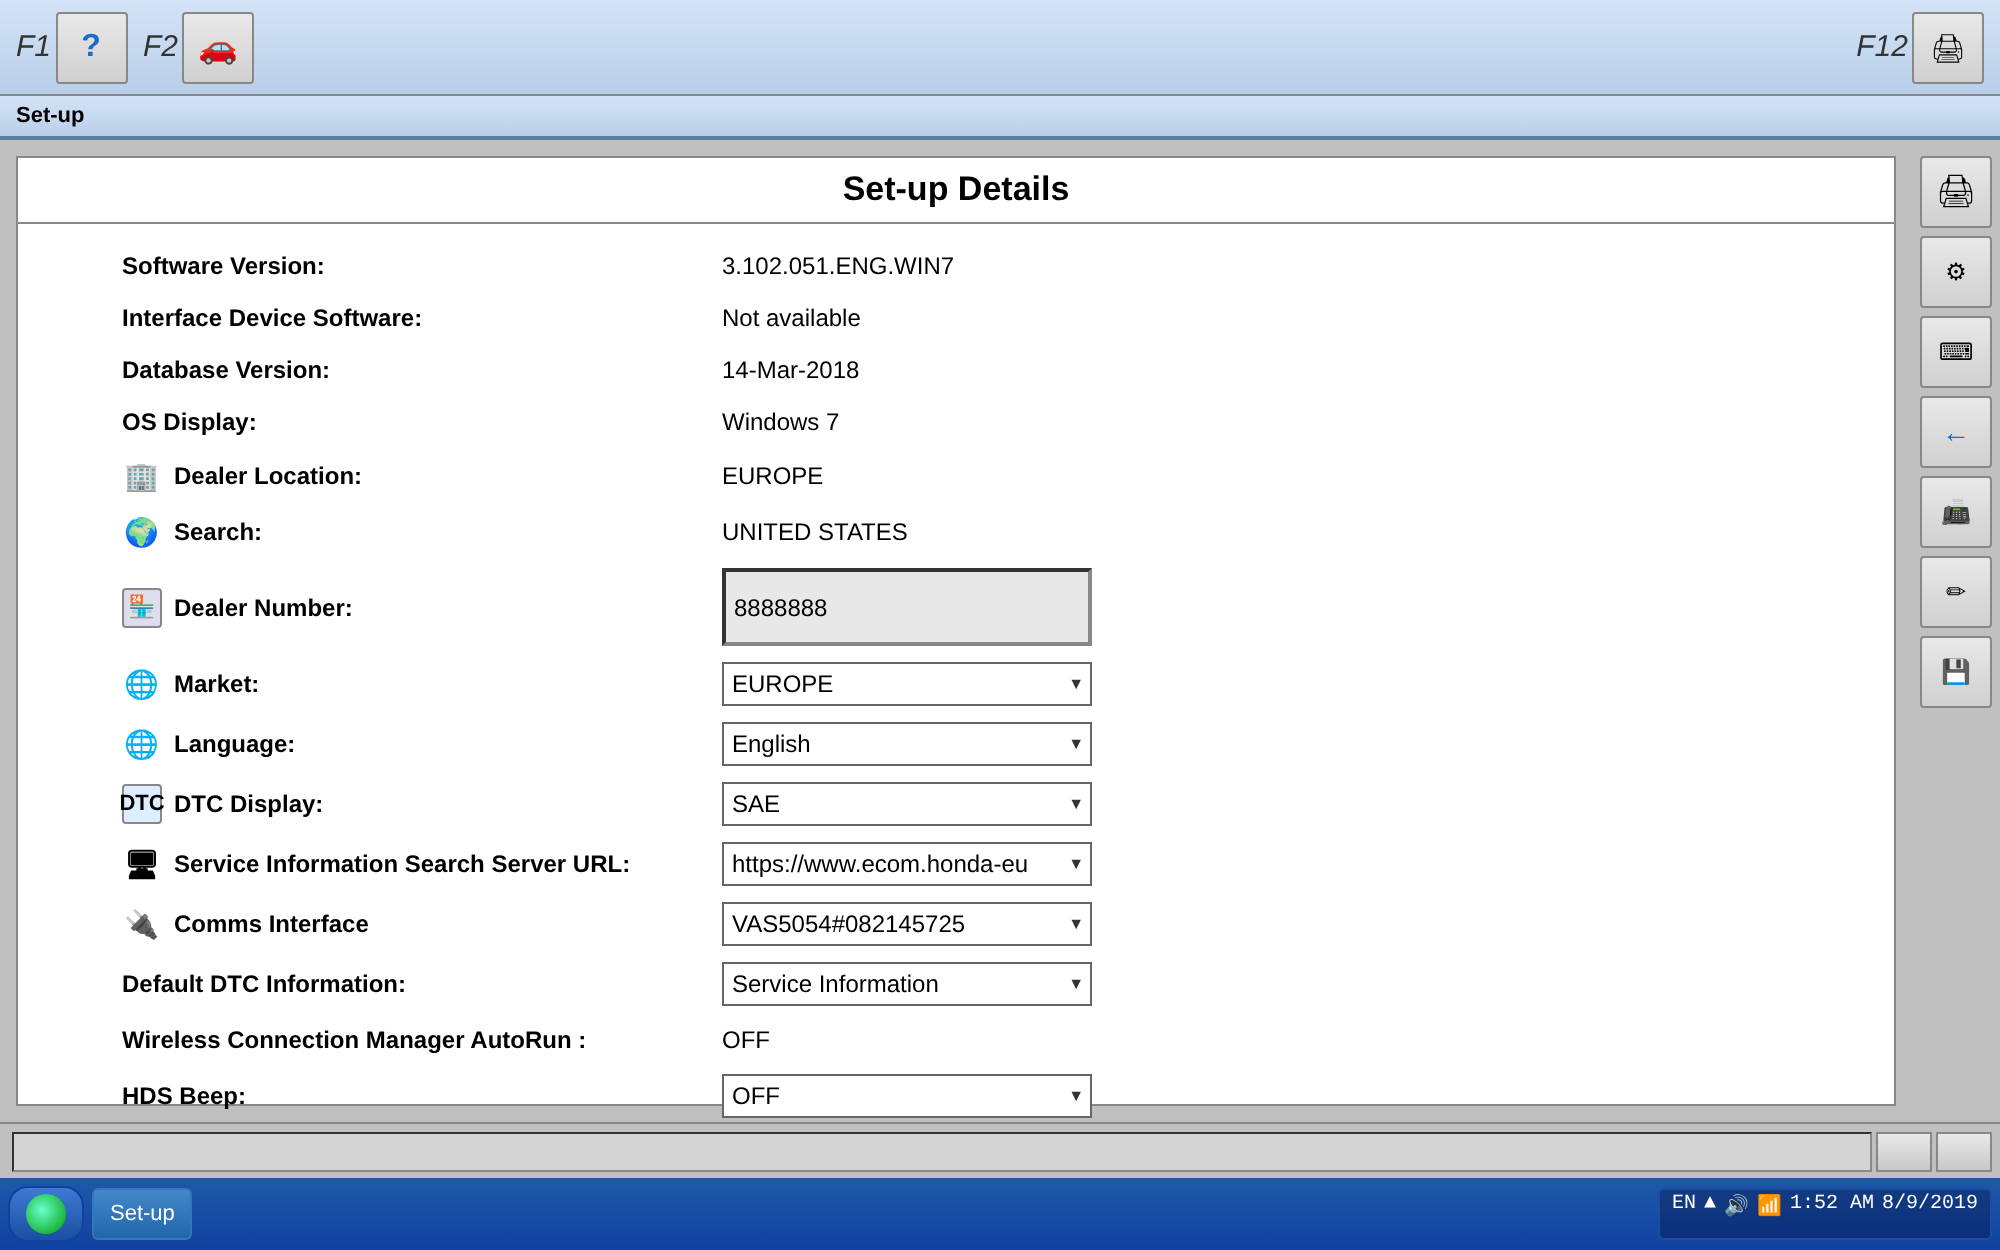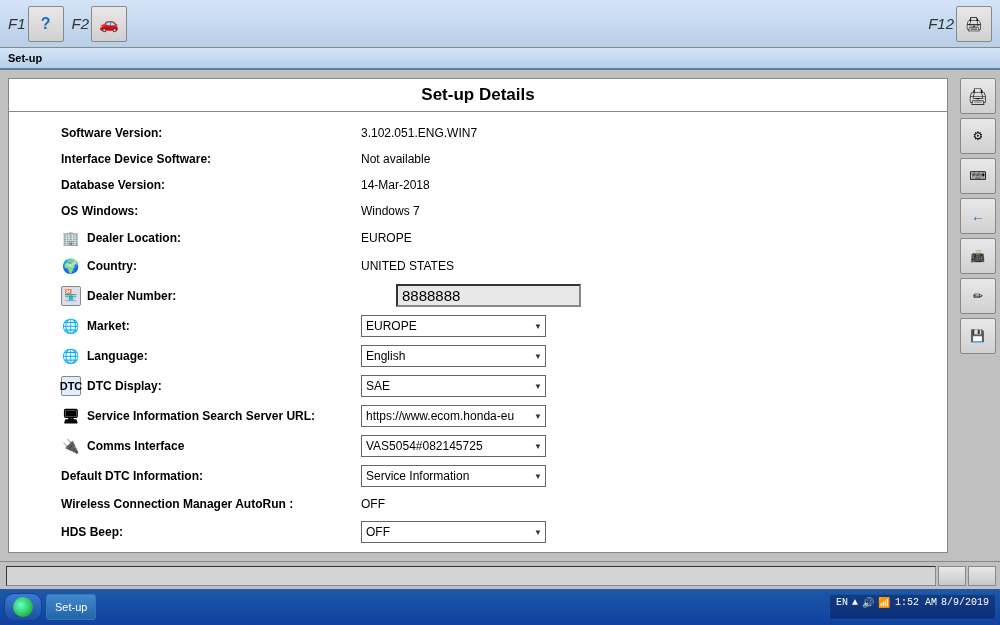--- a/index.html
+++ b/index.html
@@ -107,26 +107,25 @@
     .setup-icon {
       width: 20px;
       height: 20px;
       display: inline-flex;
       align-items: center;
       justify-content: center;
       font-size: 14px;
     }
     .input-text {
       width: 185px;
-      height: 23px;
+      height: 39px;
       border: 2px inset #888;
       background: #e8e8e8;
       padding: 2px 4px;
-      font-size: 15px;
-      margin-left: 35px;
+      font-size: 12px;
     }
     .select-dropdown {
       width: 185px;
       height: 22px;
       border: 1px solid #666;
       background: #fff;
       padding: 1px 4px;
       font-size: 12px;
       appearance: none;
       -webkit-appearance: none;
@@ -313,41 +312,41 @@
         <div class="setup-label">
           <span>Database Version:</span>
         </div>
         <div class="setup-value">
           <span>14-Mar-2018</span>
         </div>
       </div>
 
       <div class="setup-row">
         <div class="setup-label">
-          <span>OS Windows:</span>
+          <span>OS Display:</span>
         </div>
         <div class="setup-value">
           <span>Windows 7</span>
         </div>
       </div>
 
       <div class="setup-row">
         <div class="setup-label">
           <span class="setup-icon" style="font-size:14px;">🏢</span>
           <span>Dealer Location:</span>
         </div>
         <div class="setup-value">
           <span>EUROPE</span>
         </div>
       </div>
 
       <div class="setup-row">
         <div class="setup-label">
           <span class="setup-icon" style="font-size:14px;">🌍</span>
-          <span>Country:</span>
+          <span>Search:</span>
         </div>
         <div class="setup-value">
           <span>UNITED STATES</span>
         </div>
       </div>
 
       <div class="setup-row">
         <div class="setup-label">
           <span class="setup-icon" style="font-size:11px; background:#dde; border:1px solid #888; padding:1px 3px; border-radius:2px;">🏪</span>
           <span>Dealer Number:</span>

